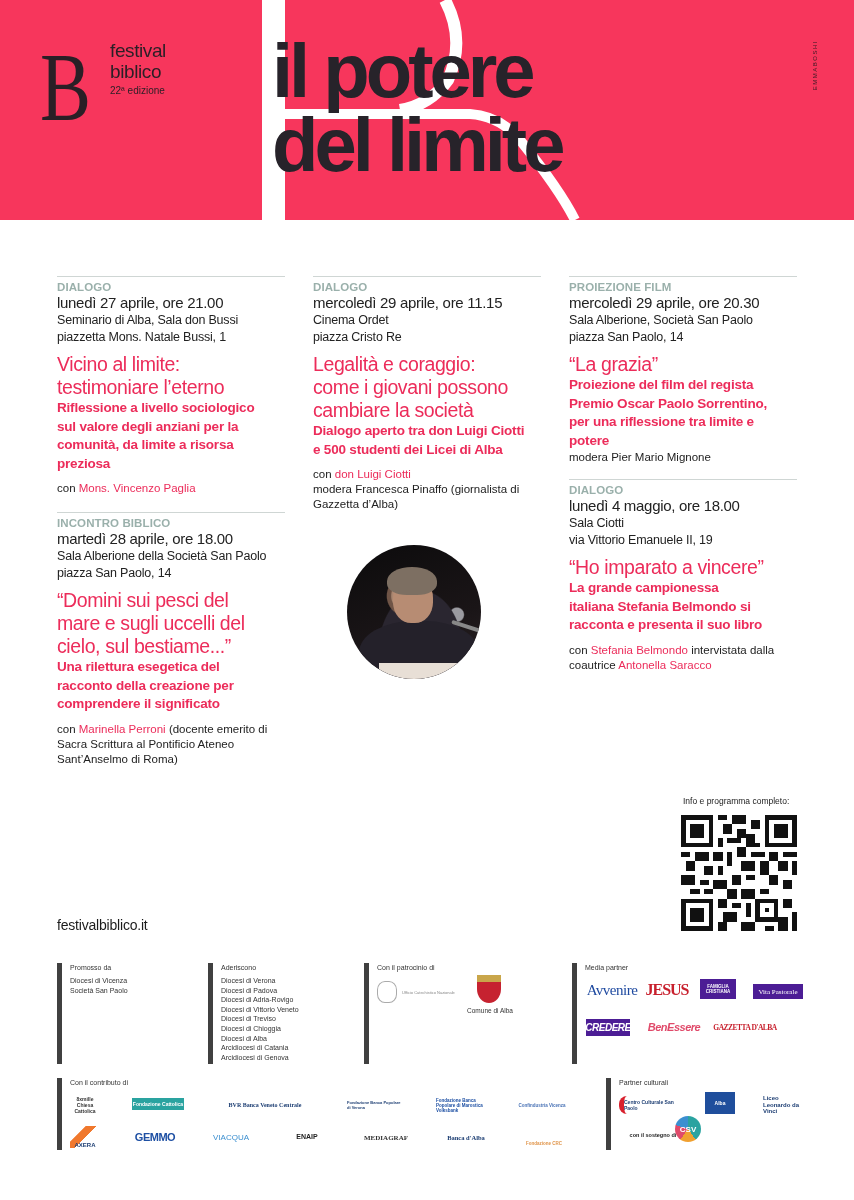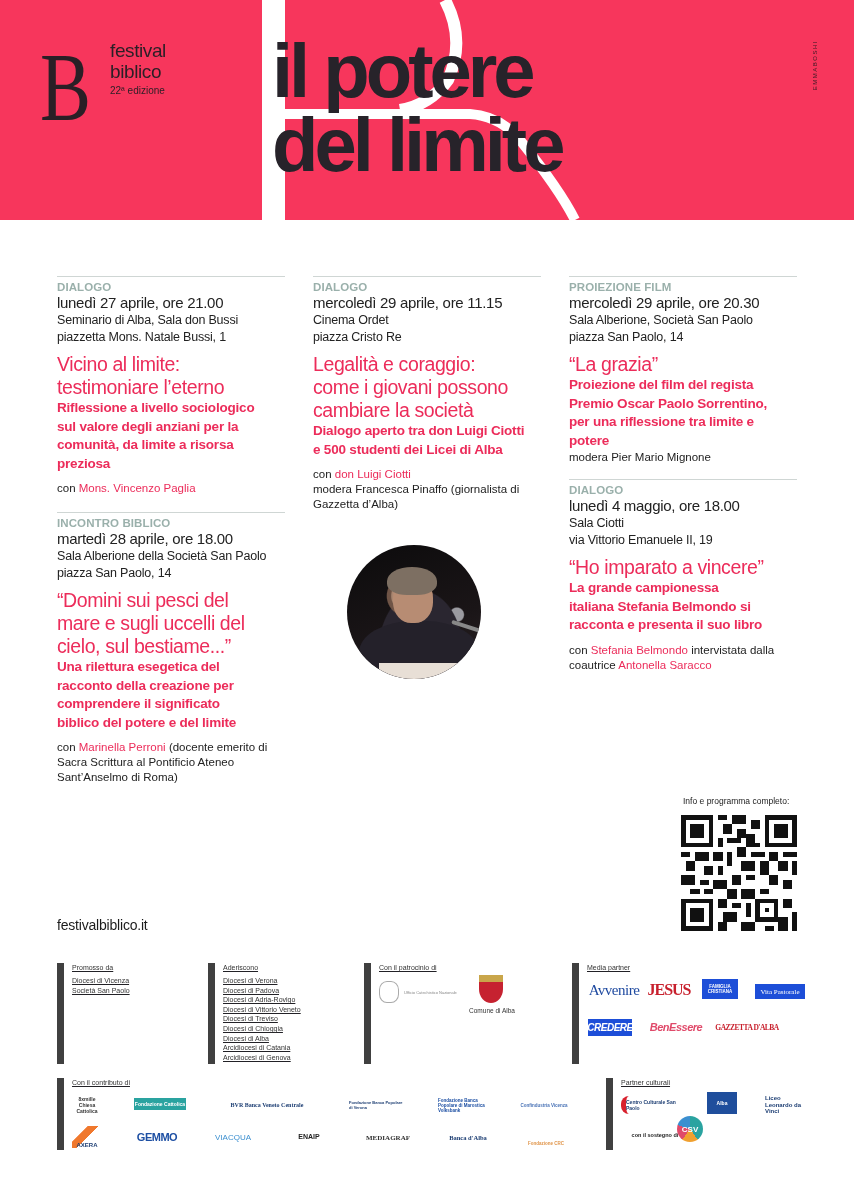--- a/index.html
+++ b/index.html
@@ -44,32 +44,32 @@
   .photo .desk { position: absolute; left: 32px; top: 118px; width: 80px; height: 20px; background: #e8dfd6; }
   .photo .mic { position: absolute; left: 104px; top: 80px; width: 34px; height: 4px; background: #888; transform: rotate(18deg); border-radius: 2px; }
 
   
   .qr-label { position: absolute; left: 683px; top: 796px; font-size: 8.5px; color: #222; }
   .qr { position: absolute; left: 681px; top: 815px; width: 116px; height: 116px; }
 
   .site { position: absolute; left: 57px; top: 917px; font-size: 14px; font-weight: 400; color: #1c1c1c; letter-spacing: -0.2px; text-align: right; }
 
   
-  .fbox { position: absolute; border-left: 7px solid #404040; padding-left: 8px; text-decoration: underline; }
+  .fbox { position: absolute; border-left: 5px solid #404040; padding-left: 8px; }
   .fbox .h { font-size: 7px; color: #333; line-height: 9px; margin-bottom: 4px; }
   .fbox .li { font-size: 7px; color: #333; line-height: 9.6px; }
   .f1 { left: 57px; top: 963px; height: 101px; }
   .f2 { left: 208px; top: 963px; height: 101px; }
   .f3 { left: 364px; top: 963px; height: 101px; width: 200px; }
   .f4 { left: 572px; top: 963px; height: 101px; width: 230px; }
   .f5 { left: 57px; top: 1078px; height: 72px; width: 540px; }
   .f6 { left: 606px; top: 1078px; height: 72px; width: 200px; }
 
   .logo { position: absolute; display: flex; align-items: center; justify-content: center; font-weight: 700; white-space: nowrap; }
-  .red-box { background: #1d4ed8; color: #fff; }
+  .red-box { background: #4c1d95; color: #fff; }
 </style>
 </head>
 <body>
 
 <div class="header">
   <svg class="curve" width="854" height="220">
     <rect x="262" y="0" width="23" height="220" fill="#ffffff"></rect>
     <path d="M 315 0 Q 336 40 318 80 Q 300 105 270 110" stroke="#ffffff" stroke-width="12" fill="none" transform="translate(130,0)"></path>
     <path d="M 285 114 L 470 114 Q 500 116 520 140 Q 560 190 575 220" stroke="#ffffff" stroke-width="10" fill="none"></path>
   </svg>
@@ -115,21 +115,20 @@
     <div class="place">piazza San Paolo, 14</div>
     <div class="etitle">
       <div>“Domini sui pesci del</div>
       <div>mare e sugli uccelli del</div>
       <div>cielo, sul bestiame...”</div>
     </div>
     <div class="esub">
       <div>Una rilettura esegetica del</div>
       <div>racconto della creazione per</div>
       <div>comprendere il significato</div>
-      <div>biblico del potere e del limite</div>
     </div>
     <div class="with">
       <span>con</span>
       <span class="pink">Marinella Perroni</span><span> (docente emerito di Sacra Scrittura al Pontificio Ateneo Sant’Anselmo di Roma)</span>
     </div>
   </div>
 </div>
 
 <div class="col col2">
   <div class="event">

